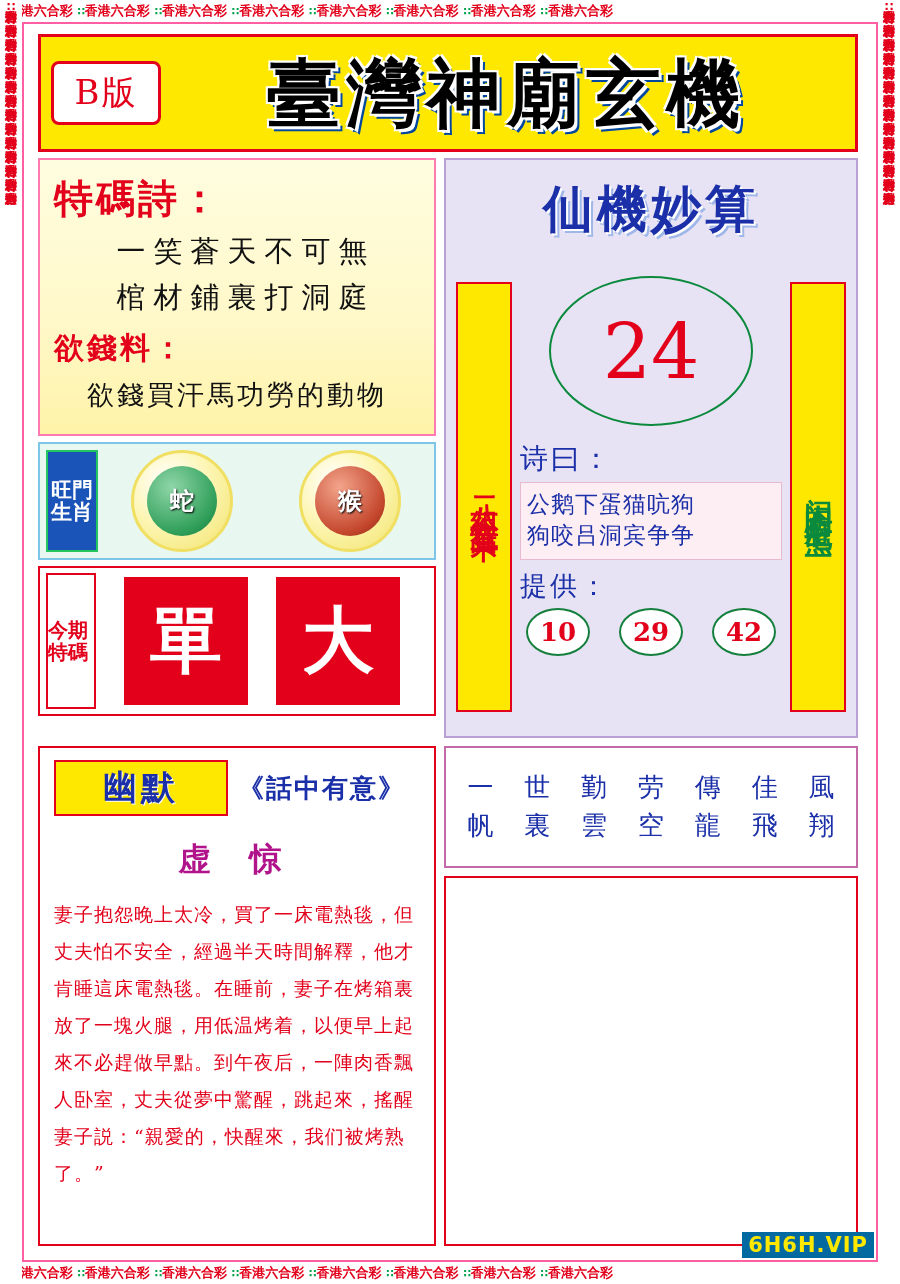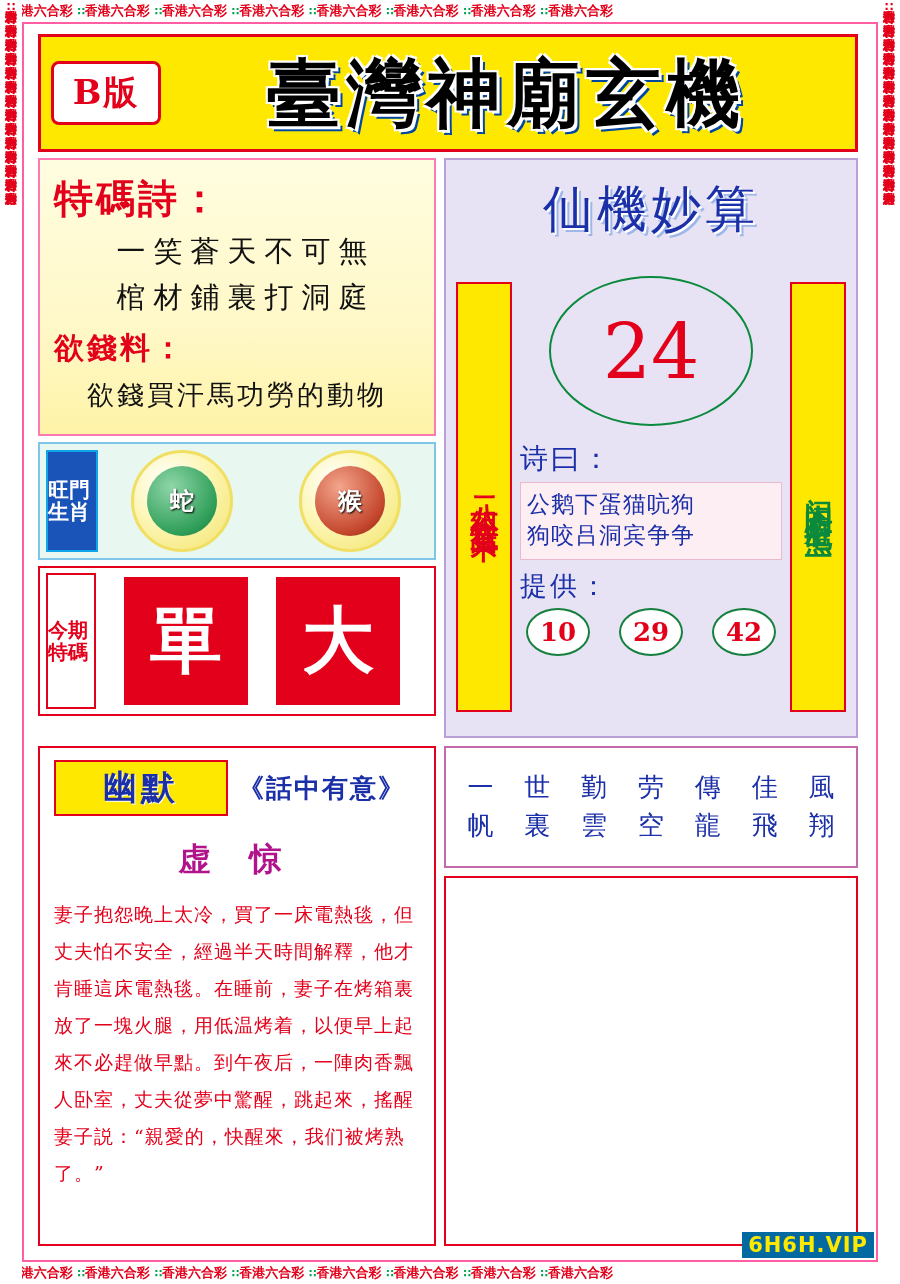--- a/index.html
+++ b/index.html
@@ -57,21 +57,21 @@
   }
   .title-badge{
     margin-left:10px;
     width:104px;height:58px;
     background:#ffffff;
     border:3px solid #e3001b;
     border-radius:8px;
     display:flex;align-items:center;justify-content:center;
     color:#e3001b;
     font-size:34px;
-    font-weight:bold;
+    font-weight:normal;
     font-family:"DejaVu Serif","Liberation Serif",serif;
     letter-spacing:2px;
     flex:none;
   }
   .title-main{
     flex:1;
     text-align:center;
     font-family:"DejaVu Serif","Liberation Serif",serif;
     font-size:74px;
     font-weight:bold;
@@ -117,25 +117,26 @@
     background:#e8f7ef;
     height:118px;
     display:flex;align-items:center;
     box-sizing:border-box;
     position:relative;
     overflow:hidden;
   }
   .zodiac-tag{
     width:48px;height:98px;margin-left:6px;
     background:#1b54b8;color:#ffffff;
-    border:2px solid #0ea5e9;
+    border:2px solid #22c55e;
     display:flex;flex-direction:column;align-items:center;justify-content:center;
     font-size:21px;font-weight:bold;line-height:1.05;
     font-family:"DejaVu Serif","Liberation Serif",serif;
     flex:none;
+    text-align:center;
   }
   .zodiac-balls{flex:1;display:flex;align-items:center;justify-content:space-around;}
   .ball{
     width:96px;height:96px;border-radius:50%;
     background:radial-gradient(circle at 34% 30%,#ffffff 0%,#fdf6b6 45%,#f2e36a 100%);
     border:3px solid #f0df63;
     display:flex;align-items:center;justify-content:center;
     position:relative;
   }
   .ball .animal{
@@ -176,21 +177,21 @@
   
   .right-col{
     position:absolute;left:414px;top:128px;width:414px;height:580px;
     border:2px solid #b9a0d6;
     background:#e7e3f4;
     box-sizing:border-box;
   }
   .xianji-title{
     text-align:center;
     margin-top:16px;
-    font-size:50px;font-weight:normal;
+    font-size:50px;font-weight:bold;
     color:#1b2fa8;
     font-family:"DejaVu Serif","Liberation Serif",serif;
     letter-spacing:4px;
     text-shadow:2px 2px 0 #ffffff, 4px 4px 0 #9fb6e8;
   }
   .rc-body{position:absolute;left:0;top:96px;width:410px;height:470px;}
   .vstrip{
     position:absolute;top:26px;width:56px;height:430px;
     background:#ffe800;
     border:2px solid #e3001b;

